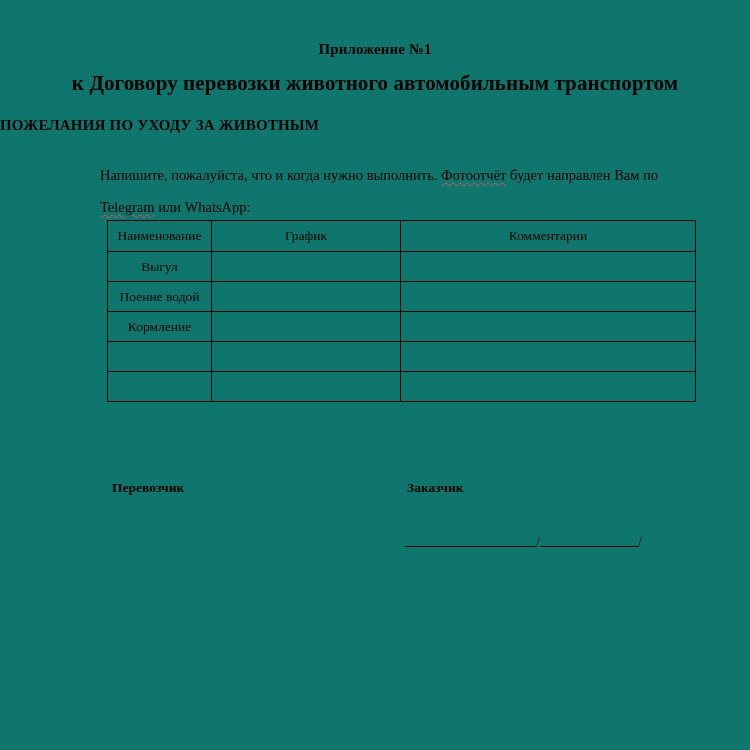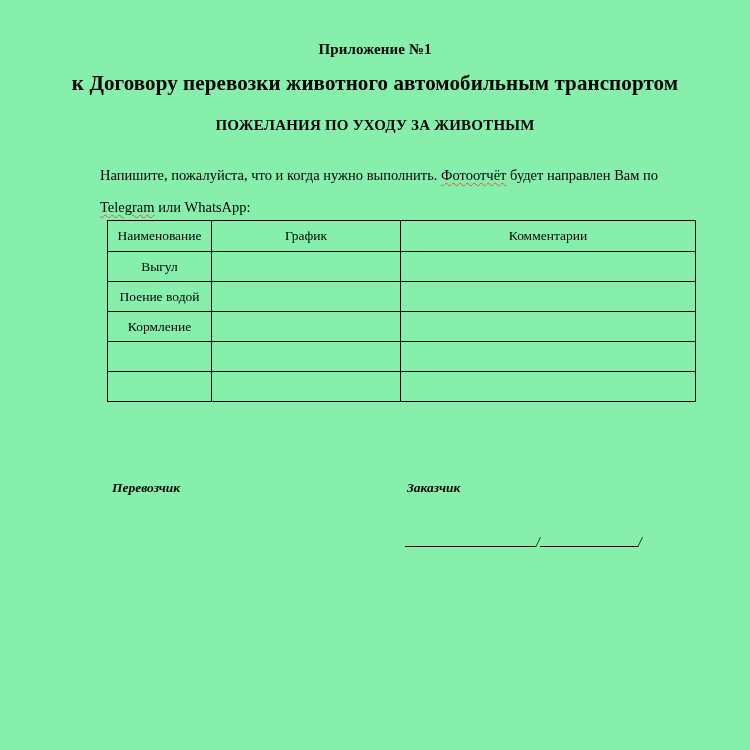--- a/index.html
+++ b/index.html
@@ -17,21 +17,21 @@
     position: relative;
   }
 
   .page {
     position: absolute;
     left: 0;
     top: 0;
     width: 750px;
     height: 750px;
     box-sizing: border-box;
-    background: #86efac;
+    background: #0f766e;
   }
 
   
   .doc-title-1 {
     position: absolute;
     left: 0;
     top: 41px;
     width: 750px;
     text-align: center;
     font-size: 15px;
@@ -46,21 +46,21 @@
     text-align: center;
     font-size: 21px;
     font-weight: bold;
     letter-spacing: 0.1px;
   }
   .doc-title-3 {
     position: absolute;
     left: 0;
     top: 117px;
     width: 750px;
-    text-align: center;
+    text-align: left;
     font-size: 15px;
     font-weight: bold;
     letter-spacing: 0.2px;
   }
 
   
   .intro {
     position: absolute;
     left: 100px;
     top: 144px;
@@ -110,21 +110,20 @@
   .col-comm  { width: 295px; }
 
   
   .sig-block {
     position: absolute;
     left: 0;
     top: 0;
     width: 750px;
     height: 750px;
     pointer-events: none;
-    font-style: italic;
   }
   .sig-label {
     position: absolute;
     font-size: 13.5px;
     font-weight: bold;
     pointer-events: auto;
   }
   .sig-label.carrier  { left: 112px; top: 480px; }
   .sig-label.customer { left: 407px; top: 480px; }
 

